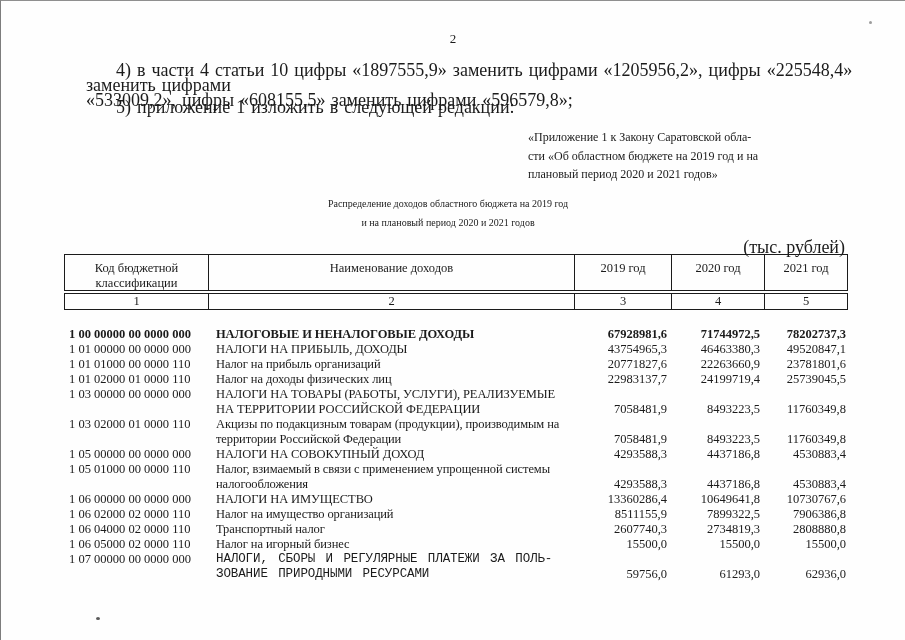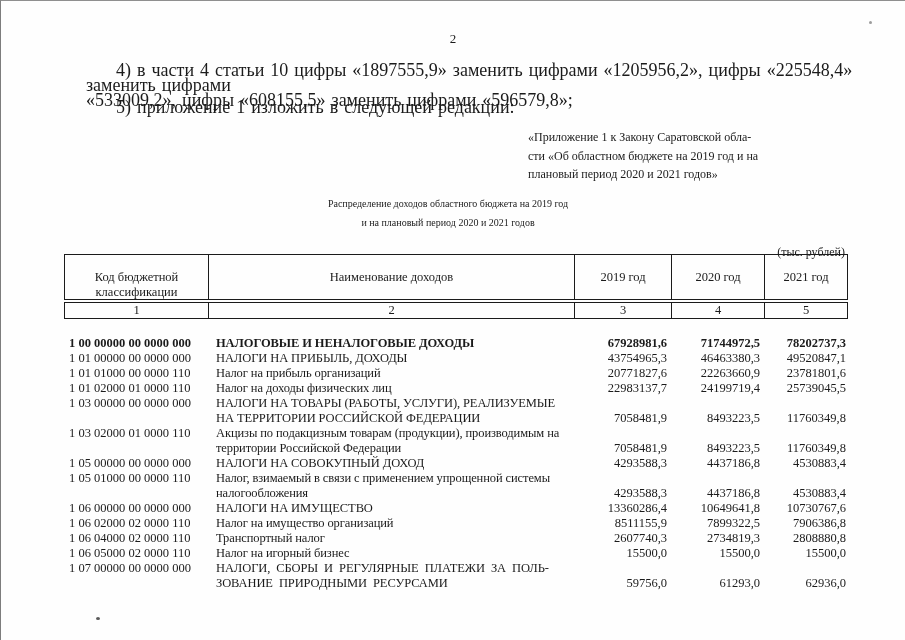--- a/index.html
+++ b/index.html
@@ -49,43 +49,43 @@
     position: absolute;
     top: 193px; left: 0; right: 10px;
     text-align: center;
     font-weight: normal;
     font-size: 10px;
     line-height: 19px;
     white-space: pre-line;
   }
   .units-note {
     position: absolute;
-    top: 244px;
+    top: 236px;
     right: 60px;
-    font-size: 12px;
+    font-size: 18px;
   }
   .tbl-wrap {
     position: absolute;
     top: 253px;
     left: 63px;
     width: 783px;
   }
   table { border-collapse: collapse; table-layout: fixed; width: 783px; }
   col.c1 { width: 144px; }
   col.c2 { width: 366px; }
   col.c3 { width: 97px; }
   col.c4 { width: 93px; }
   col.c5 { width: 83px; }
   .hdr-table td {
     border: 1.5px solid #1b1b1b;
     font-size: 12.5px;
     line-height: 14.5px;
     text-align: center;
     vertical-align: top;
-    padding: 15px 2px 0 2px;
+    padding: 6px 2px 0 2px;
     height: 32px;
     font-weight: normal;
   }
   .num-table { margin-top: 2px; }
   .num-table td {
     border: 1.5px solid #1b1b1b;
     font-size: 12.5px;
     line-height: 13px;
     text-align: center;
     padding: 1px 0;
@@ -98,21 +98,21 @@
     vertical-align: top;
     padding: 0;
   }
   td.code { padding-left: 5px; white-space: nowrap; }
   td.name {
     padding-left: 8px;
     padding-right: 2px;
     white-space: pre-line;
     letter-spacing: -0.1px;
   }
-  td.name.spread { word-spacing: 3px; }
+  td.name.spread { word-spacing: 3px; font-family: Liberation Mono, monospace; }
   td.val {
     text-align: right;
     vertical-align: bottom;
     padding-right: 4px;
   }
   td.val.last { padding-right: 1px; }
   tr.b td { font-weight: bold; }
   .speck {
     position: absolute;
     background: #5a5a5a;

